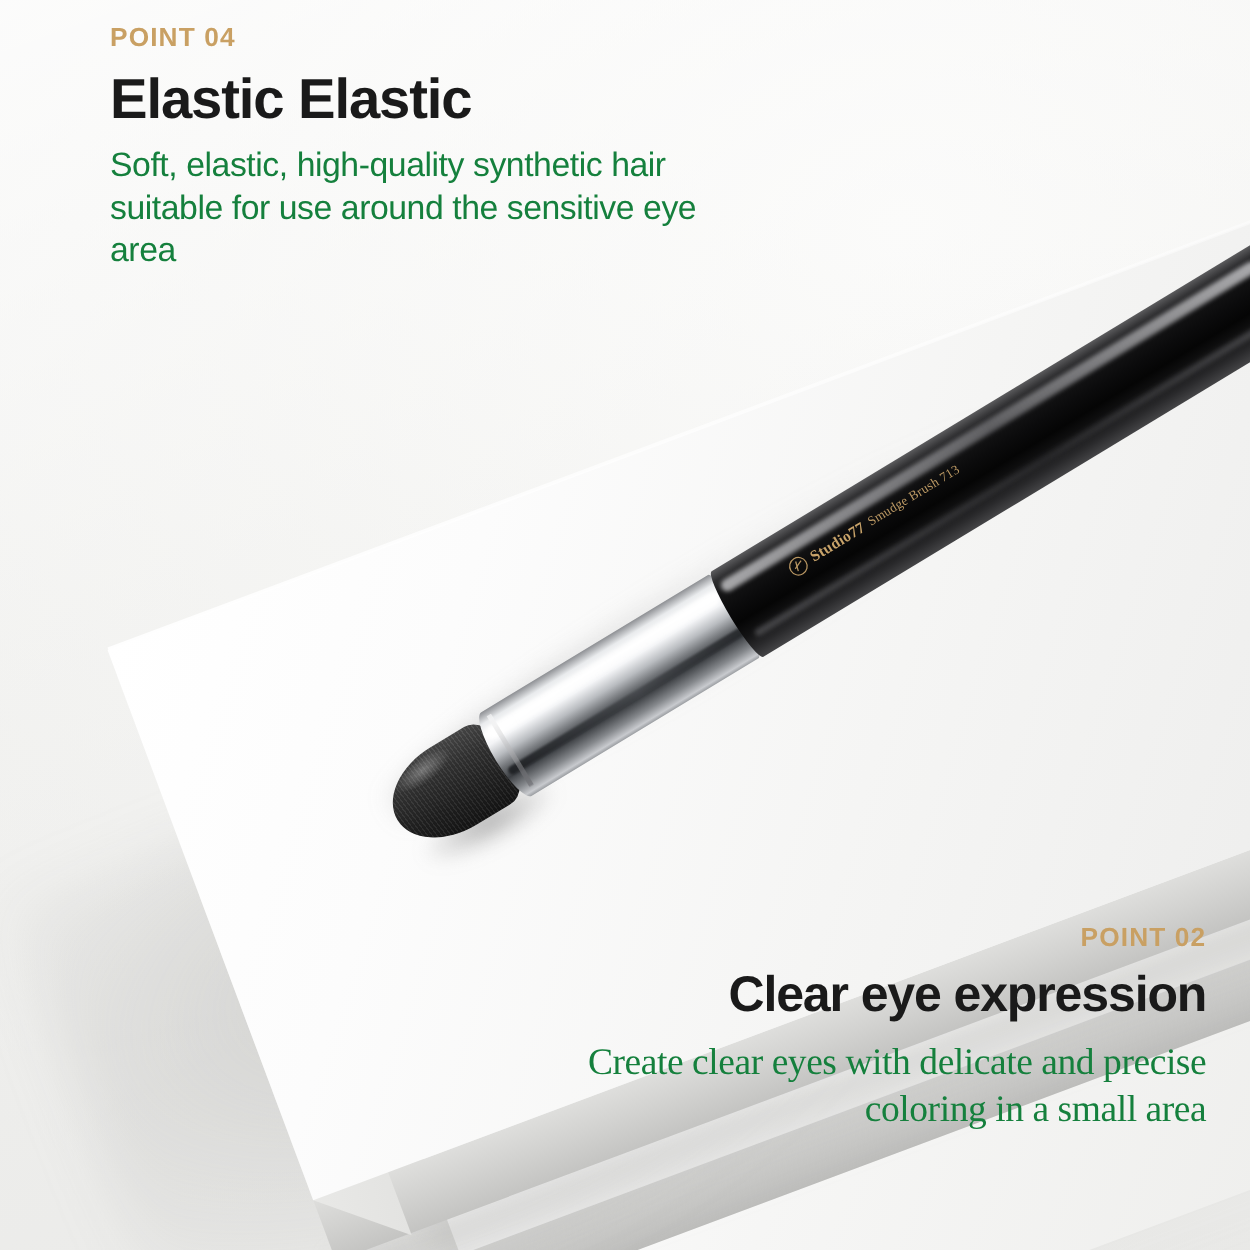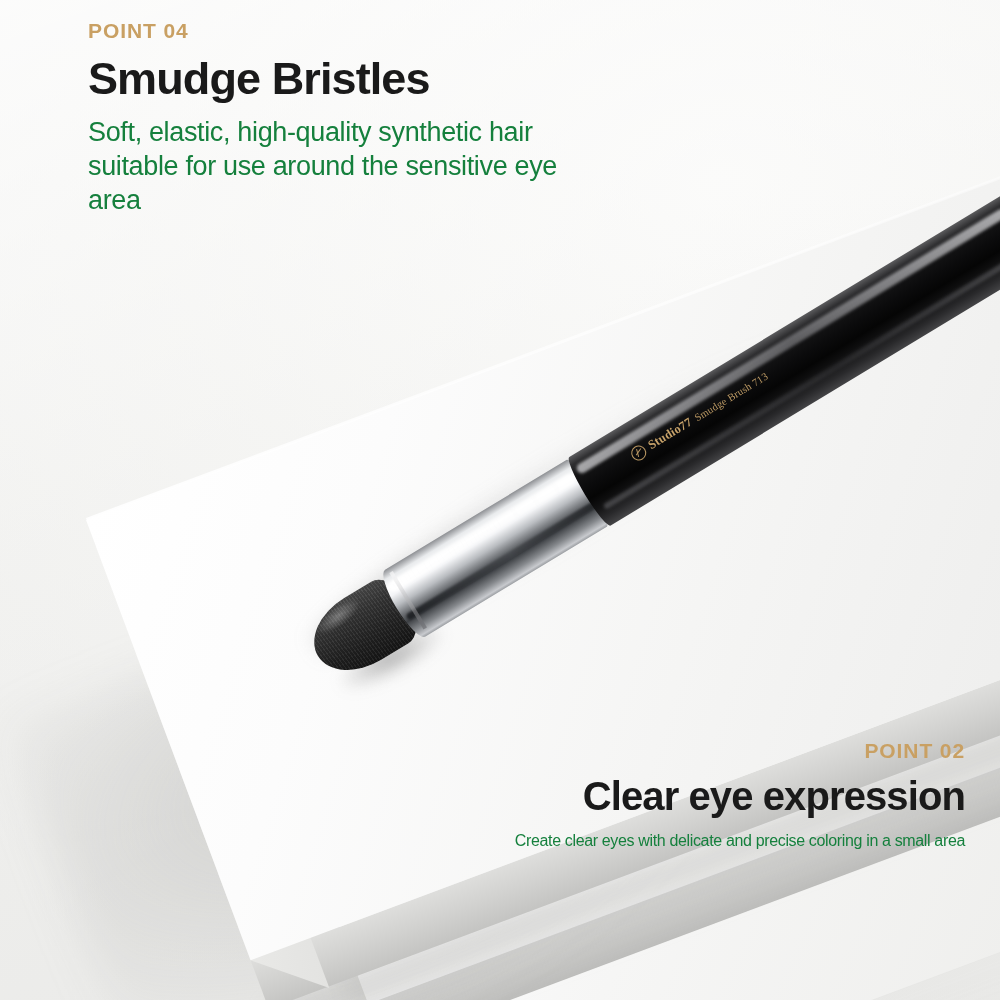--- a/index.html
+++ b/index.html
@@ -336,21 +336,21 @@
   .point-02 .headline { font-size: 40px; margin-bottom: 14px; }
 
   .body-copy {
     font-size: 27px;
     font-weight: 400;
     color: #15803d;
     line-height: 1.26;
     margin: 0;
     letter-spacing: -0.35px;
   }
-  .point-02 .body-copy { font-size: 16px; }
+  .point-02 .body-copy { font-size: 30px; font-family: Liberation Serif, serif; }
 </style>
 </head>
 <body>
 
 <div class="stage">
 
   <div class="scene">
     <div class="floor-tone"></div>
 
     <div class="slab-b-shadow"></div>
@@ -383,21 +383,21 @@
       <div class="engraving">
         <span class="engrave-logo"></span>
         <span class="engrave-brand">Studio77</span>
         <span class="engrave-model">Smudge Brush 713</span>
       </div>
     </div>
   </div>
 
   <div class="point-block point-01">
     <p class="eyebrow">POINT 04</p>
-    <h2 class="headline">Smudge Bristles</h2>
+    <h2 class="headline">Elastic Elastic</h2>
     <p class="body-copy">Soft, elastic, high-quality synthetic hair suitable for use around the sensitive eye area</p>
   </div>
 
   <div class="point-block point-02">
     <p class="eyebrow">POINT 02</p>
     <h2 class="headline">Clear eye expression</h2>
     <p class="body-copy">Create clear eyes with delicate and precise coloring in a small area</p>
   </div>
 
 </div>

